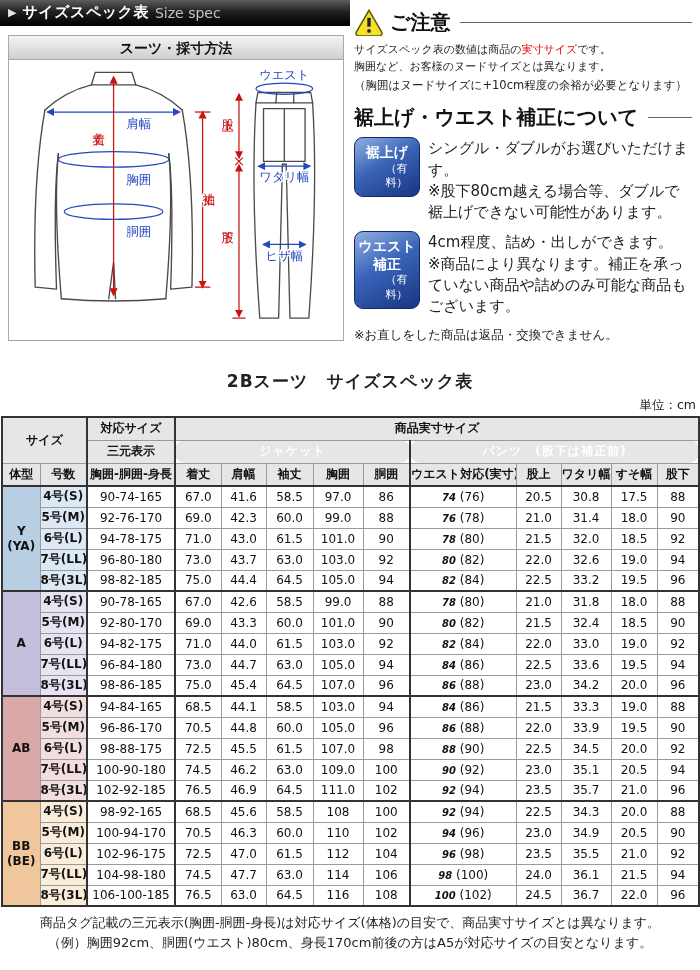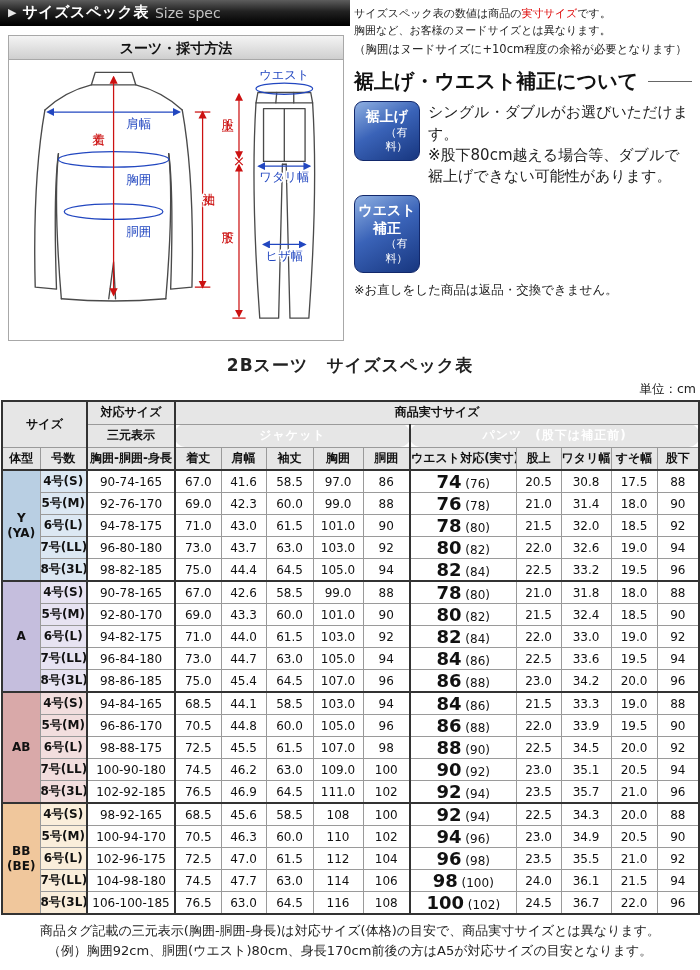--- a/index.html
+++ b/index.html
@@ -16,21 +16,21 @@
 
   .title-bar {
     height:26px; display:flex; align-items:center; gap:6px; padding:0 8px;
     background:linear-gradient(#5d5d5d,#222 45%,#000 100%);
     border-bottom:1px solid #000;
   }
   .title-bar .arrow { color:#e8e8e8; font-size:11px; }
   .title-bar .t1 { color:#fff; font-weight:bold; font-size:15px; letter-spacing:.5px; }
   .title-bar .t2 { color:#c3c3c3; font-size:14px; }
 
-  .measure-panel { margin:9px 6px 0 8px; border:1px solid #a8a8a8; background:#fff; }
+  .measure-panel { margin:9px 6px 16px 8px; border:1px solid #a8a8a8; background:#fff; }
   .panel-title {
     height:24px; line-height:24px; text-align:center; font-weight:bold; font-size:14px;
     font-family:"DejaVu Serif","Liberation Serif",serif;
     background:linear-gradient(#f4f4f4,#cfcfcf); border-bottom:1px solid #a8a8a8; color:#111;
   }
   .panel-body { display:flex; justify-content:space-around; align-items:flex-start; padding:4px 2px 2px 2px; height:280px; }
   svg .garment { fill:none; stroke:#4a4a4a; stroke-width:1.4; stroke-linejoin:round; stroke-linecap:round; }
   svg .blue-ln { stroke:#2247c0; stroke-width:1.3; fill:none; }
   svg .red-ln  { stroke:#cc1111; stroke-width:1.3; fill:none; }
   svg text { font-family:"DejaVu Sans",sans-serif; font-size:13px; paint-order:stroke; stroke:#fff; stroke-width:3px; }
@@ -67,21 +67,21 @@
   table.spec thead th { font-size:12px; font-weight:bold; height:23px; background:#e6e6e6; color:#111; }
   th.h-size { background:#d2d2d2; font-size:13px; }
   th.h-taiou, th.h-sangen { background:#fff; font-size:12.5px; border:1px solid #333; }
   th.h-actual { background:#c6c6c6; font-size:13px; }
   th.h-dark { background:#4b4b4b; color:#fff !important; font-size:13px; letter-spacing:1px;border-radius:10px; }
   table.spec thead tr.r3 th { border-bottom:2px solid #333; }
   table.spec td { font-size:12px; height:21px; background:#fff; color:#111; }
   td.taikei { font-weight:bold; font-size:13px; line-height:1.2; }
   td.gosu  { font-weight:bold; }
   td.waist { background:#d4d4d4; font-size:12px; }
-  td.waist b { font-size:18px; }
+  td.waist b { font-size:10px;font-style:italic; }
   .sep { border-right:2px solid #333 !important; }
   tr.gstart td { border-top:2px solid #333; }
 
   .footnotes { margin-top:6px; text-align:center; font-size:13px; line-height:1.5; }
 </style>
 </head>
 <body>
 
 <div class="page">
 
@@ -157,20 +157,29 @@
             <text class="lbl-r vtext" x="6" y="162">股下</text>
             <text class="lbl-b" x="66" y="201" text-anchor="middle">ヒザ幅</text>
           </svg>
 
         </div>
       </div>
     </div>
 
     <div class="right-col">
       <div class="caution">
+        <div class="sec-title">
+          <svg width="30" height="28" viewBox="0 0 32 30">
+            <path d="M16,2.5 L29.5,25.5 a3,3 0 0 1 -2.6,4.5 H5.1 a3,3 0 0 1 -2.6,-4.5 Z" fill="#f7df2e" stroke="#5a5a00" stroke-width="1.6"></path>
+            <line x1="16" y1="10.5" x2="16" y2="20" stroke="#222" stroke-width="3.6"></line>
+            <circle cx="16" cy="24.6" r="2" fill="#222"></circle>
+          </svg>
+          <span class="txt">ご注意</span>
+          <span class="rule"></span>
+        </div>
         <p><span>サイズスペック表の数値は商品の</span><span class="red">実寸サイズ</span><span>です。</span></p>
         <p>胸囲など、お客様のヌードサイズとは異なります。</p>
         <p class="small">（胸囲はヌードサイズに+10cm程度の余裕が必要となります）</p>
       </div>
 
       <div class="alt-sec">
         <div class="sec-title">
           <span class="txt">裾上げ・ウエスト補正について</span>
           <span class="rule"></span>
         </div>
@@ -184,20 +193,24 @@
             <div>シングル・ダブルがお選びいただけます。</div>
             <div>※股下80cm越える場合等、ダブルで裾上げできない可能性があります。</div>
           </div>
         </div>
 
         <div class="alt-row">
           <div class="badge">
             <div class="b1">ウエスト</div>
             <div class="b1">補正</div>
             <div class="b2">（有料）</div>
+          </div>
+          <div class="alt-text">
+            <div>4cm程度、詰め・出しができます。</div>
+            <div>※商品により異なります。補正を承っていない商品や詰めのみ可能な商品もございます。</div>
           </div>
         </div>
 
         <div class="alt-notes">
           <div>※お直しをした商品は返品・交換できません。</div>
         </div>
       </div>
     </div>
   </div>
 

